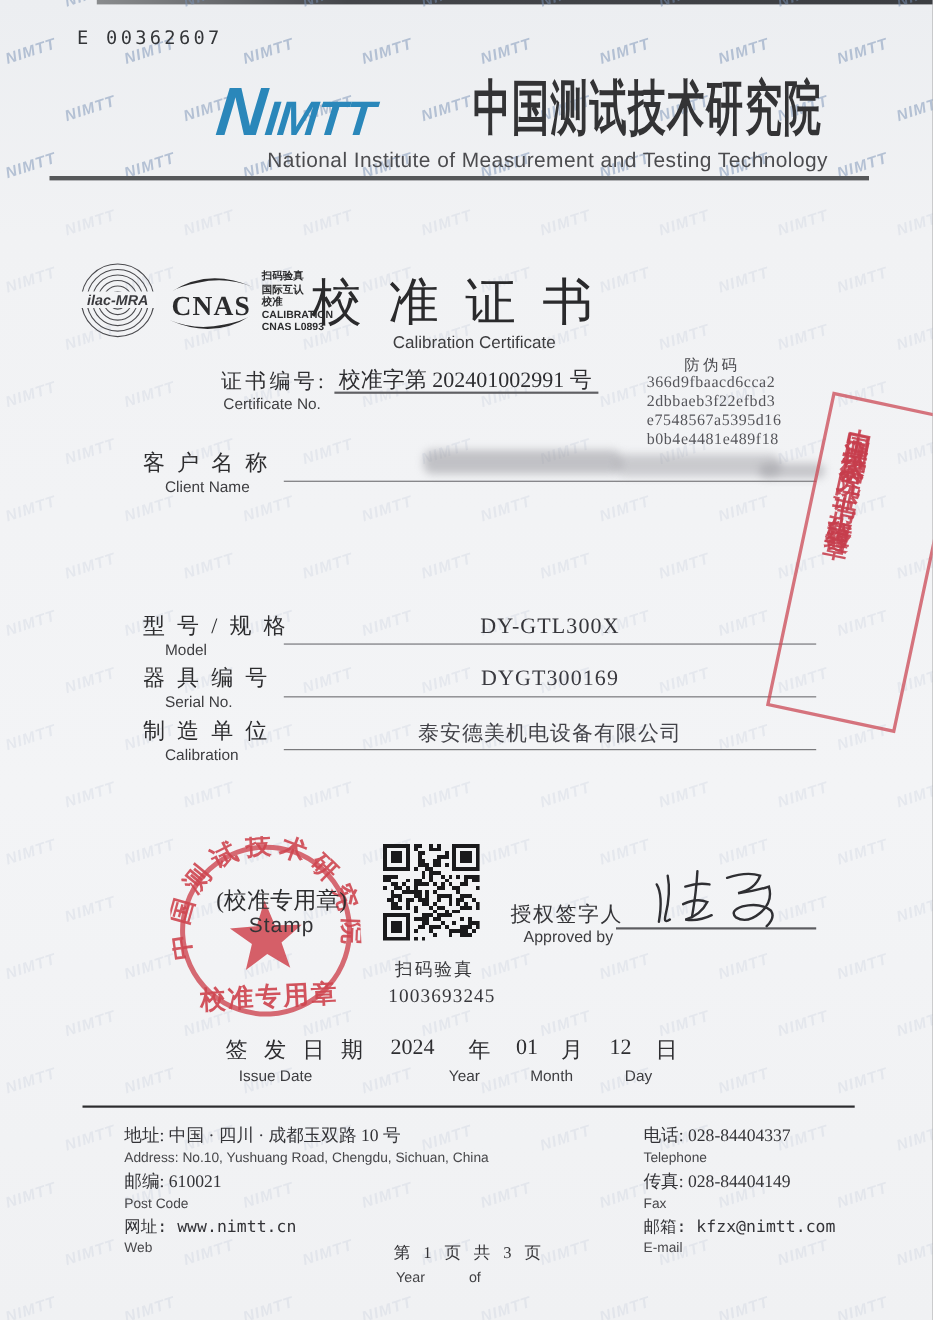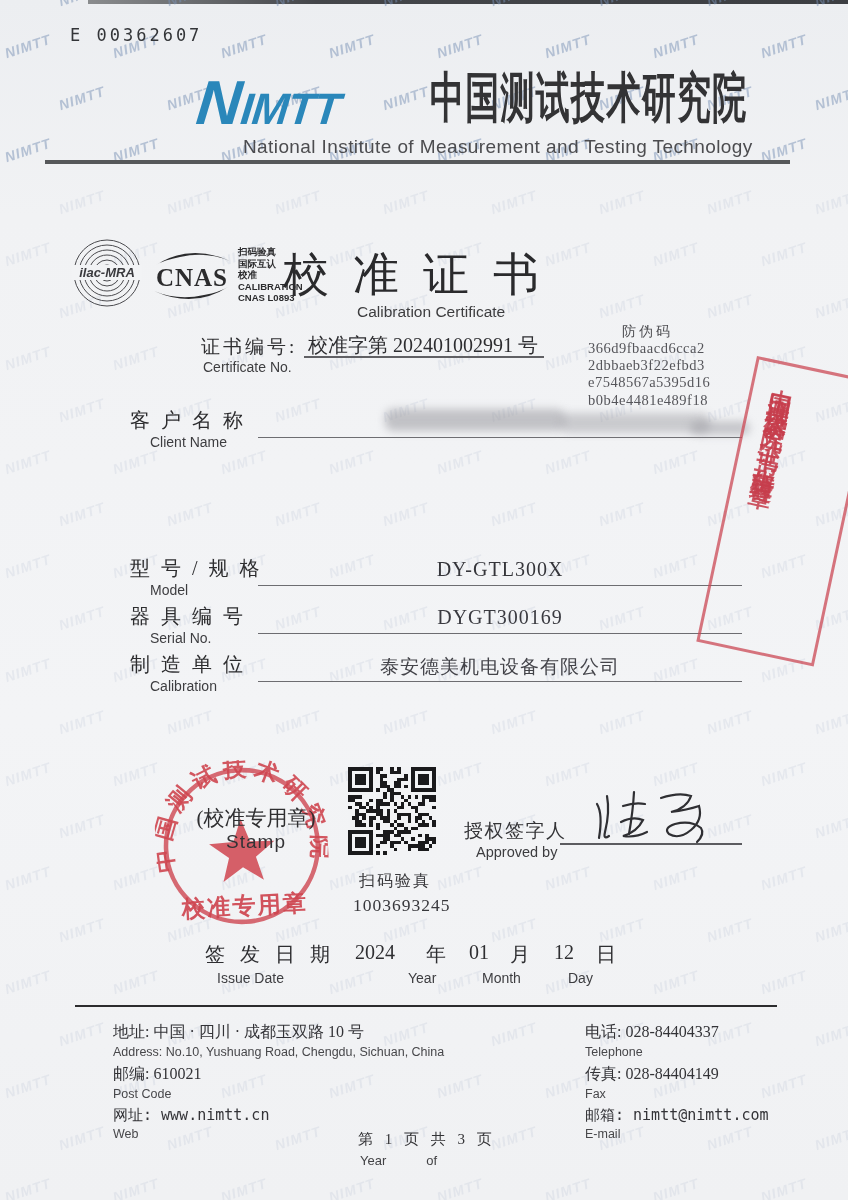--- a/index.html
+++ b/index.html
@@ -640,21 +640,21 @@
     <div class="cn">邮编: 610021</div>
     <div class="en">Post Code</div>
     <div class="cn mono">网址: www.nimtt.cn</div>
     <div class="en">Web</div>
   </div>
   <div class="abs fcol" style="left:585px;top:1022px">
     <div class="cn">电话: 028-84404337</div>
     <div class="en">Telephone</div>
     <div class="cn">传真: 028-84404149</div>
     <div class="en">Fax</div>
-    <div class="cn mono">邮箱: nimtt@nimtt.com</div>
+    <div class="cn mono">邮箱: kfzx@nimtt.com</div>
     <div class="en">E-mail</div>
   </div>
   <div class="abs page-cn">第 1 页 共 3 页</div>
   <div class="abs page-en">
     <span>Year</span><span class="of">of</span>
   </div>
 
 </div>
 
 </body></html>

